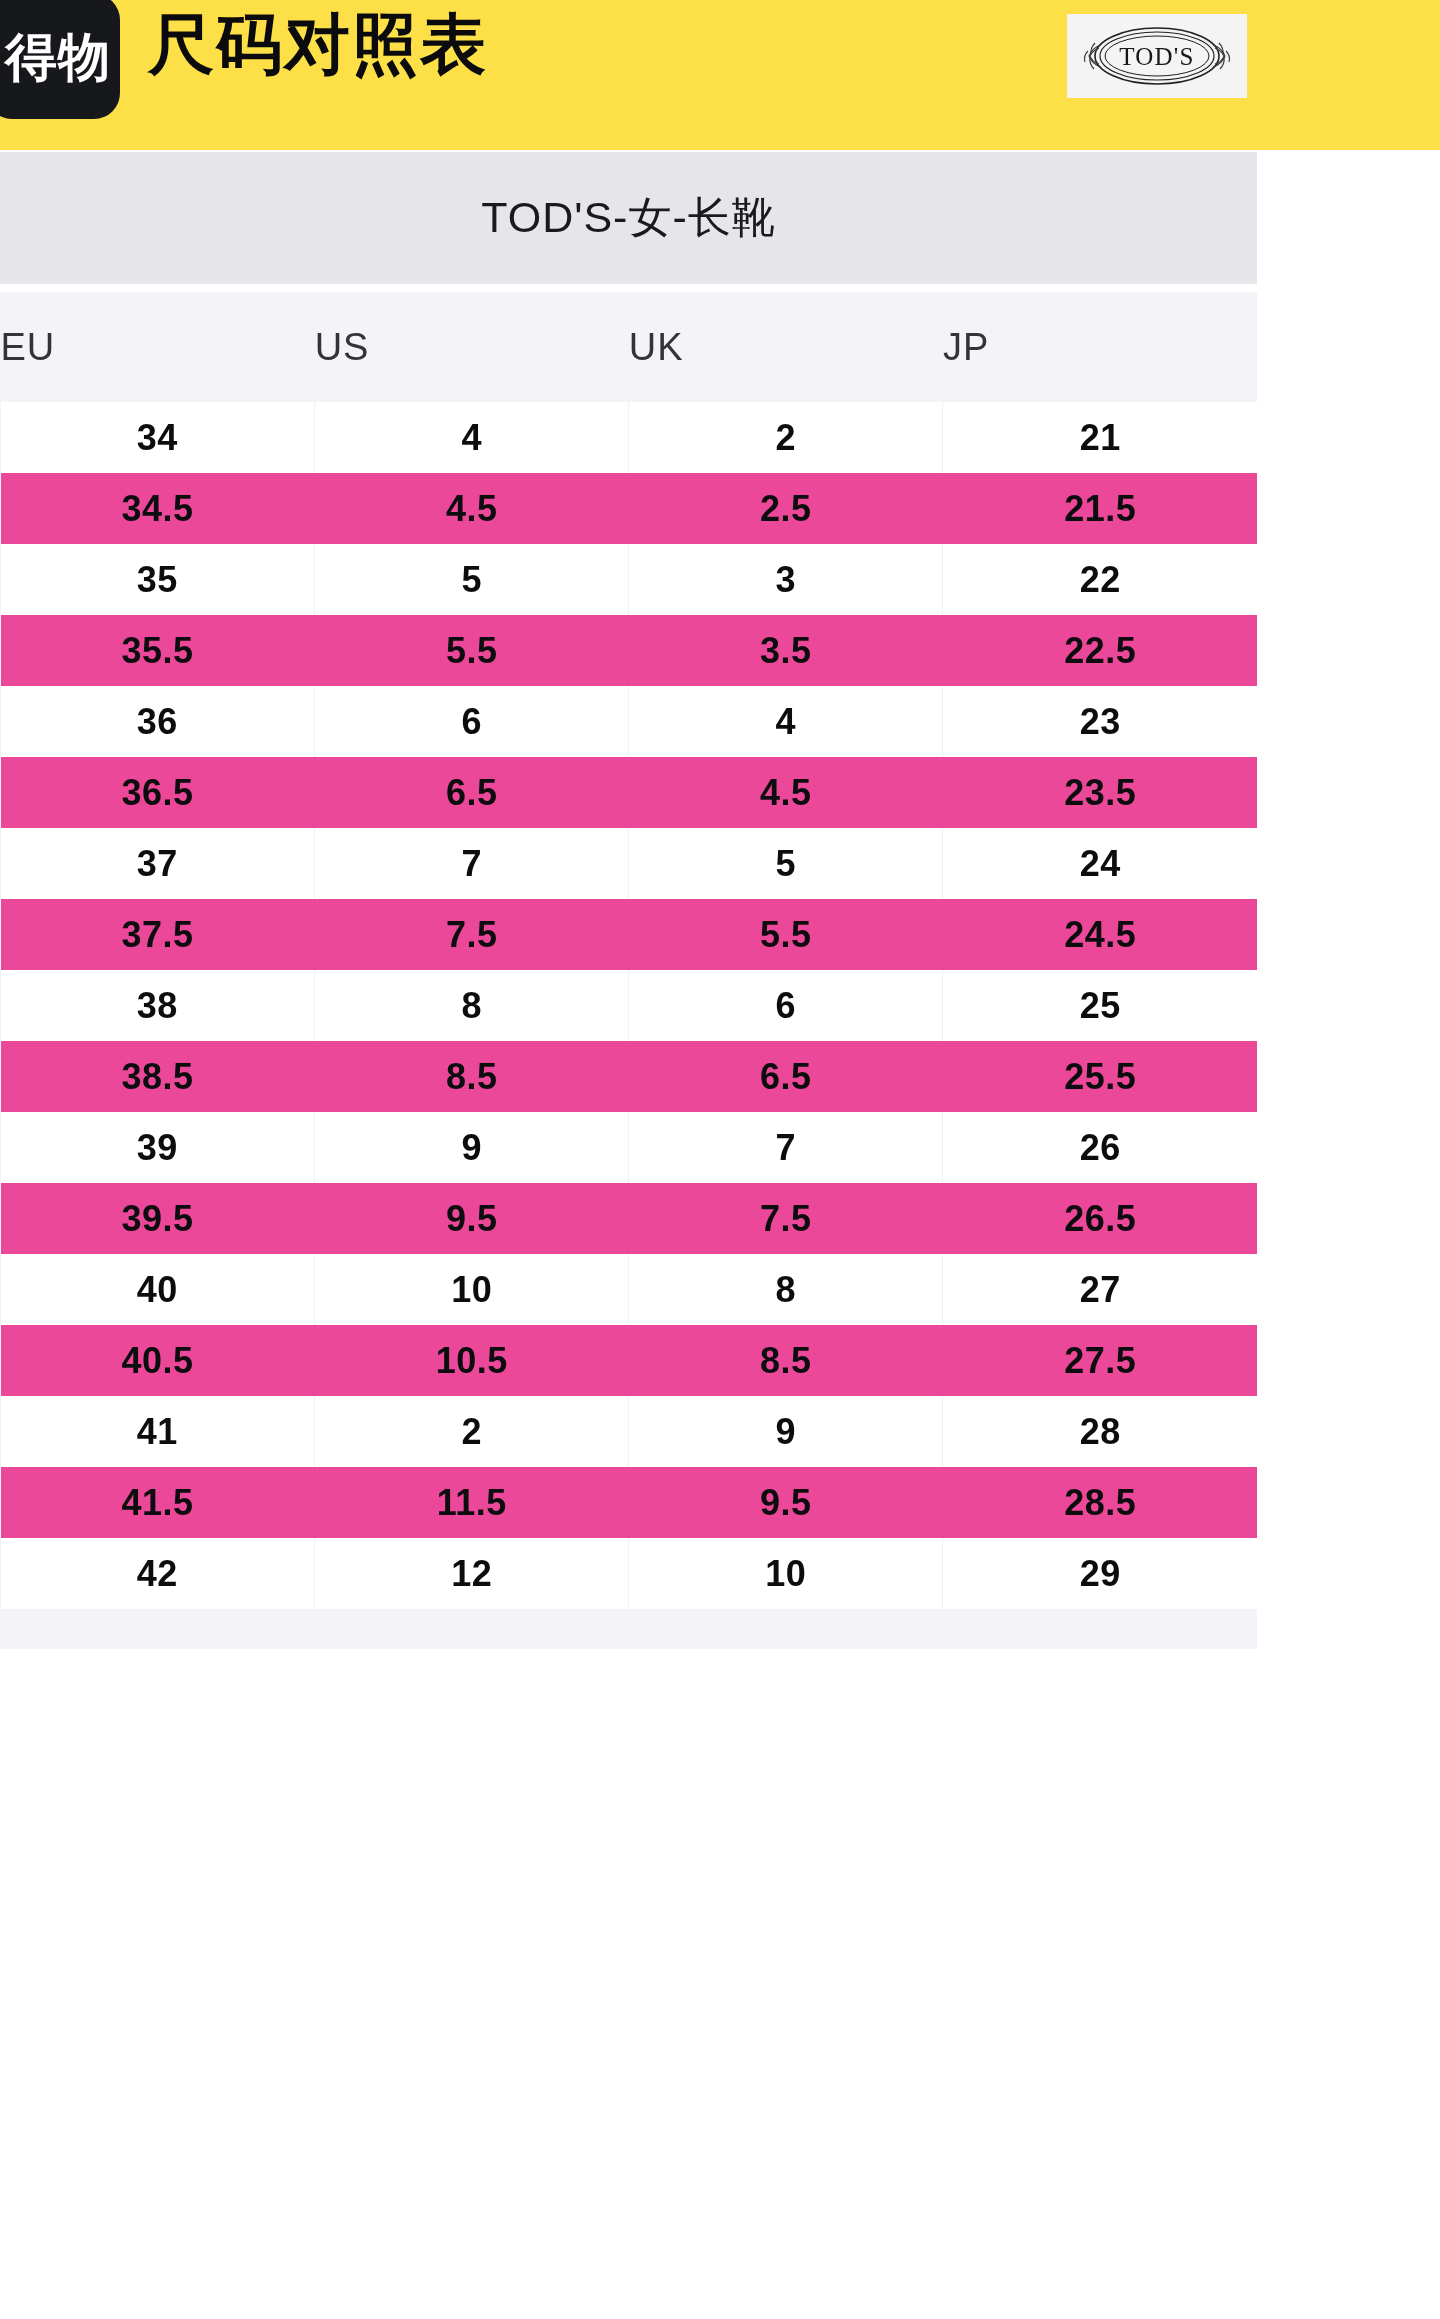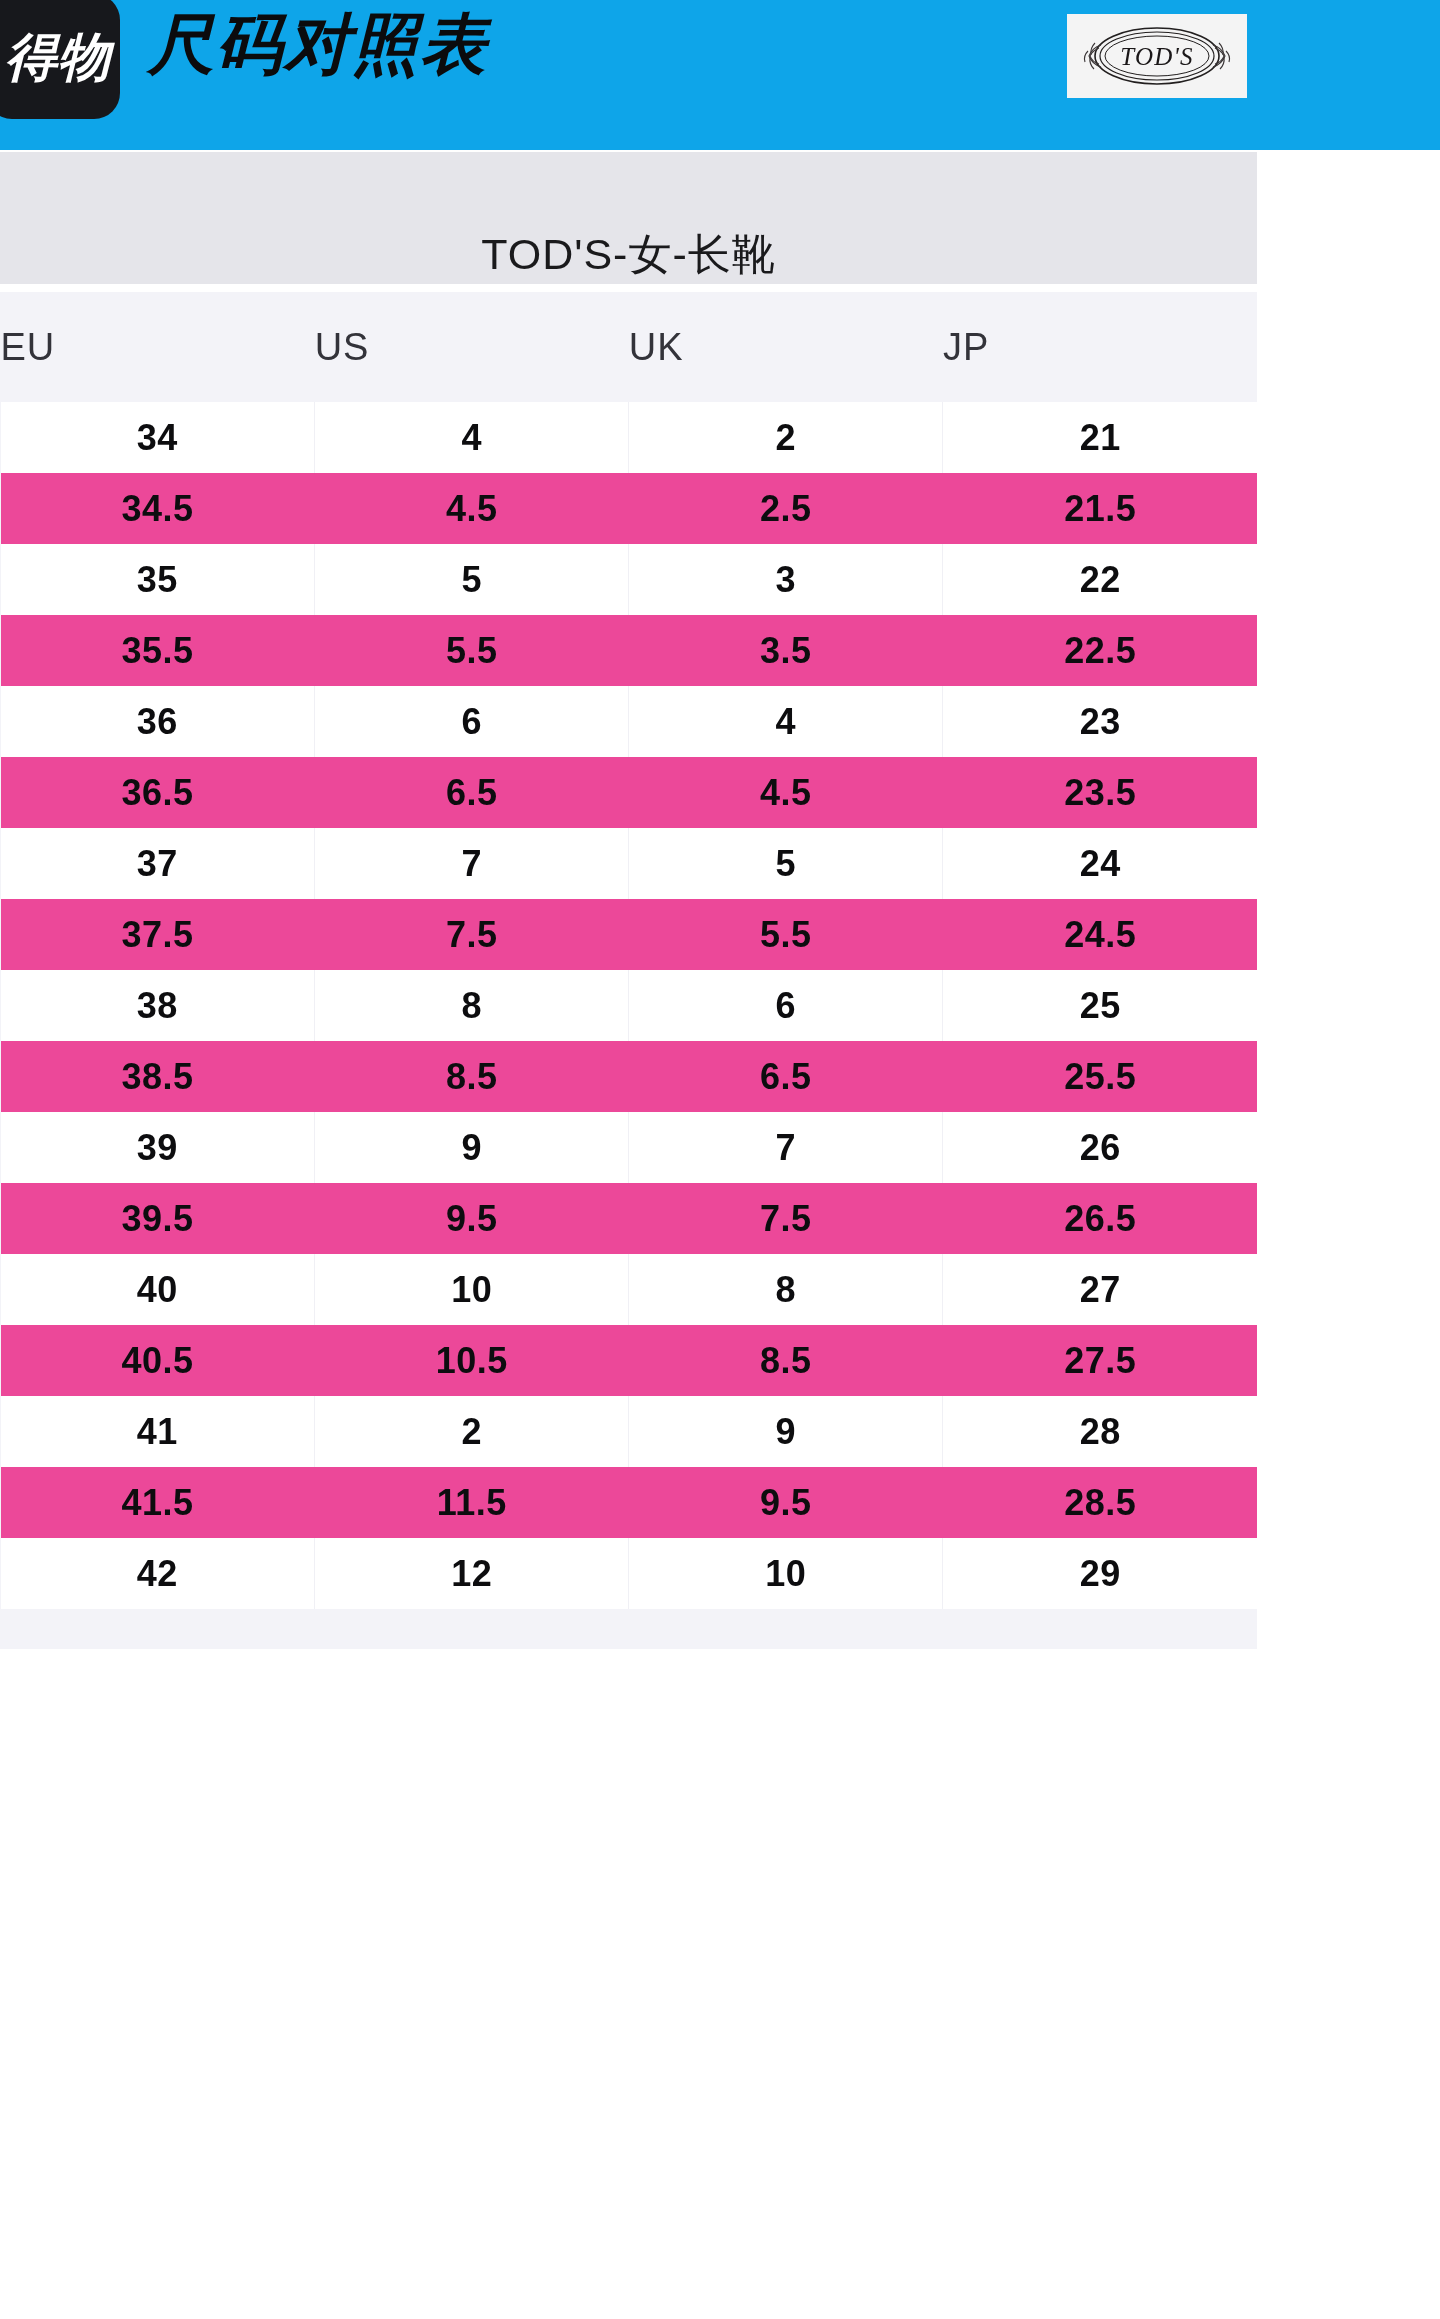--- a/index.html
+++ b/index.html
@@ -13,22 +13,21 @@
     font-family: "Liberation Sans", "DejaVu Sans", sans-serif;
     -webkit-font-smoothing: antialiased;
     overflow: hidden;
   }
 
   
   .header {
     position: relative;
     width: 1440px;
     height: 150px;
-    background: #0ea5e9;
-    font-style: italic;
+    background: #fde047;
   }
   .brand-badge {
     position: absolute;
     left: -14px;
     top: -6px;
     width: 134px;
     height: 125px;
     background: #17181c;
     border-radius: 26px;
     display: flex;
@@ -72,21 +71,21 @@
 
   
   .subtitle-bar {
     position: absolute;
     left: 0;
     top: 152px;
     width: 1257px;
     height: 132px;
     background: #e5e5ea;
     display: flex;
-    align-items: flex-end;
+    align-items: center;
     justify-content: center;
   }
   .subtitle-text {
     font-size: 43px;
     font-weight: 400;
     color: #1a1a1c;
     letter-spacing: 1px;
     white-space: nowrap;
   }
 

